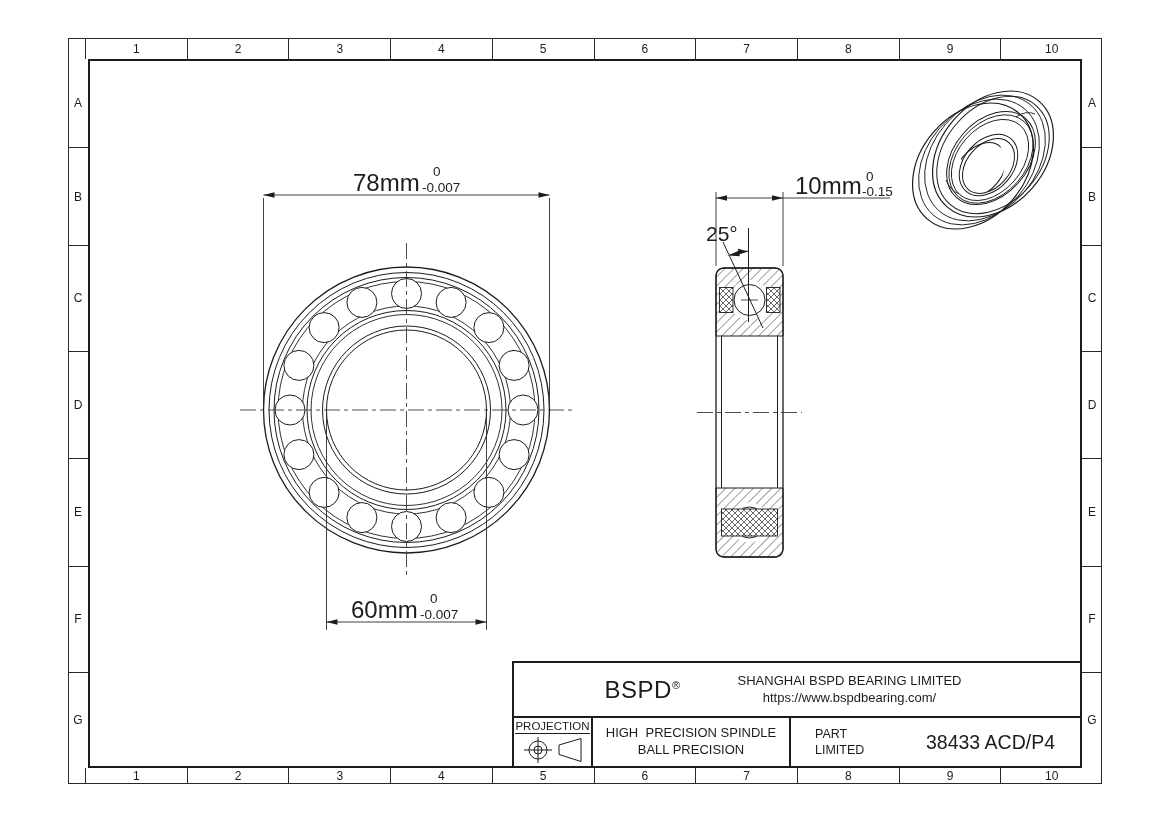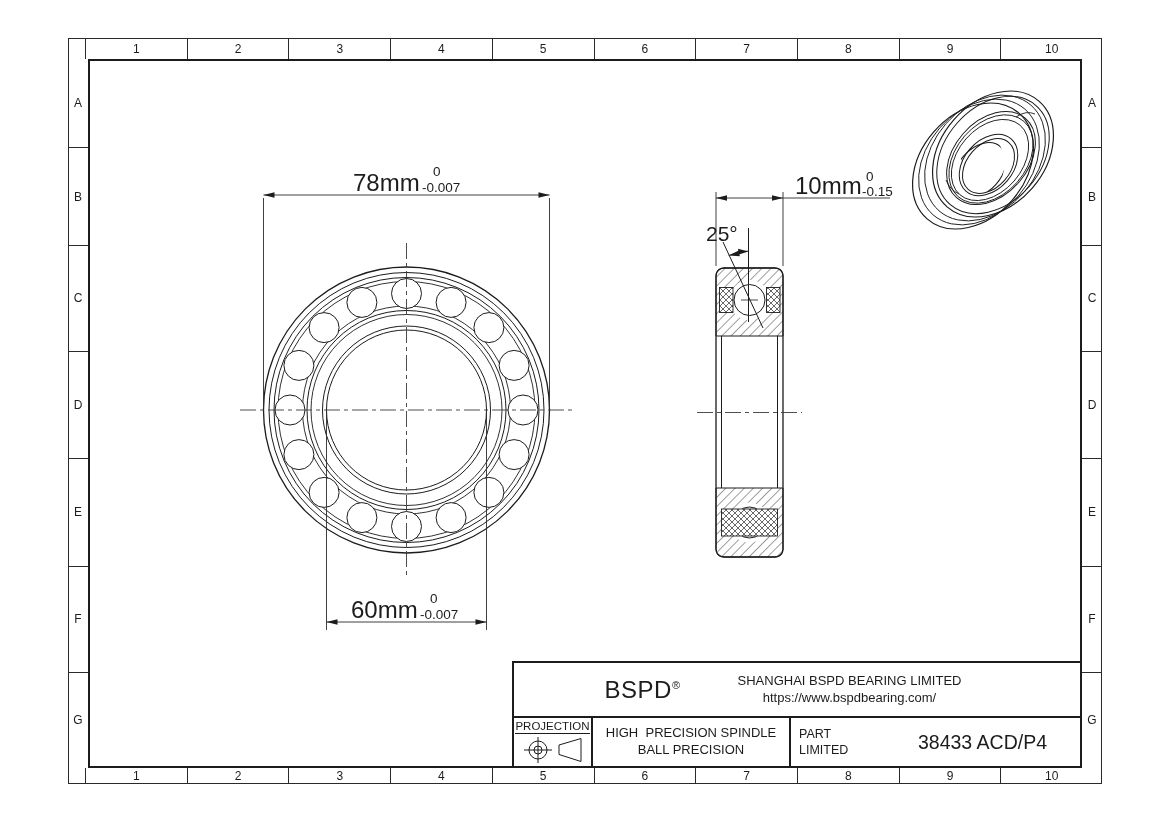--- a/index.html
+++ b/index.html
@@ -26,21 +26,21 @@
   .logo sup{font-size:11px;}
   .company{text-align:center;font-size:13px;line-height:1.25;margin-left:41px;}
   .tb-row2{flex:1;display:flex;}
   .cell-proj{width:77px;border-right:2px solid #1c1c1c;display:flex;flex-direction:column;align-items:center;}
   .proj-label{font-size:11.5px;text-align:center;border-bottom:1.5px solid #1c1c1c;padding:2px 0 1px 0;}
   .proj-sym{flex:1;display:flex;align-items:center;justify-content:center;}
   .cell-product{width:196px;border-right:2px solid #1c1c1c;display:flex;flex-direction:column;
                 justify-content:center;text-align:center;font-size:13px;line-height:1.3;}
   .cell-product div{white-space:pre;}
   .cell-part{flex:1;display:flex;align-items:center;}
-  .part-labels{padding-left:8px;width:86px;font-size:12.5px;line-height:1.3;}
+  .part-labels{padding-left:24px;width:86px;font-size:12.5px;line-height:1.3;}
   .part-value{flex:1;text-align:center;font-size:19.5px;}
   
   .ln{stroke:#1c1c1c;fill:none;}
   .cl{stroke:#3a3a3a;stroke-width:0.9;fill:none;stroke-dasharray:16 4 4 4;}
   .dim{stroke:#2a2a2a;stroke-width:0.9;fill:none;}
   .arr{fill:#1c1c1c;stroke:none;}
   .ball{fill:#fff;stroke:#1c1c1c;stroke-width:1;}
 </style>
 </head>
 <body>

